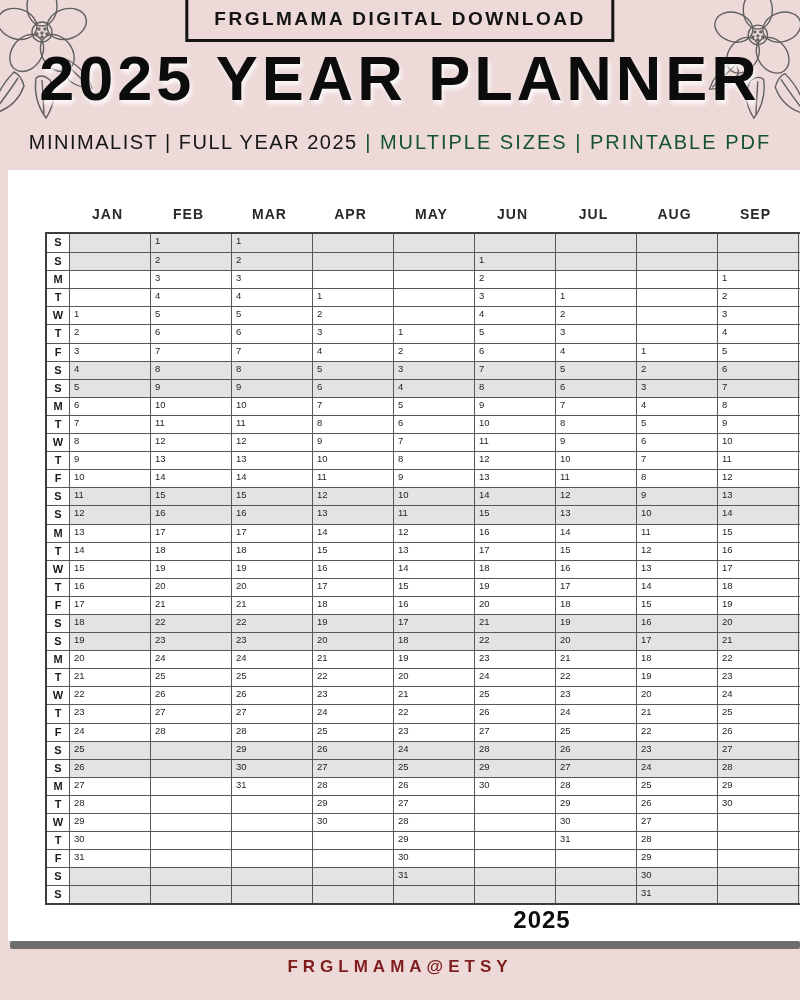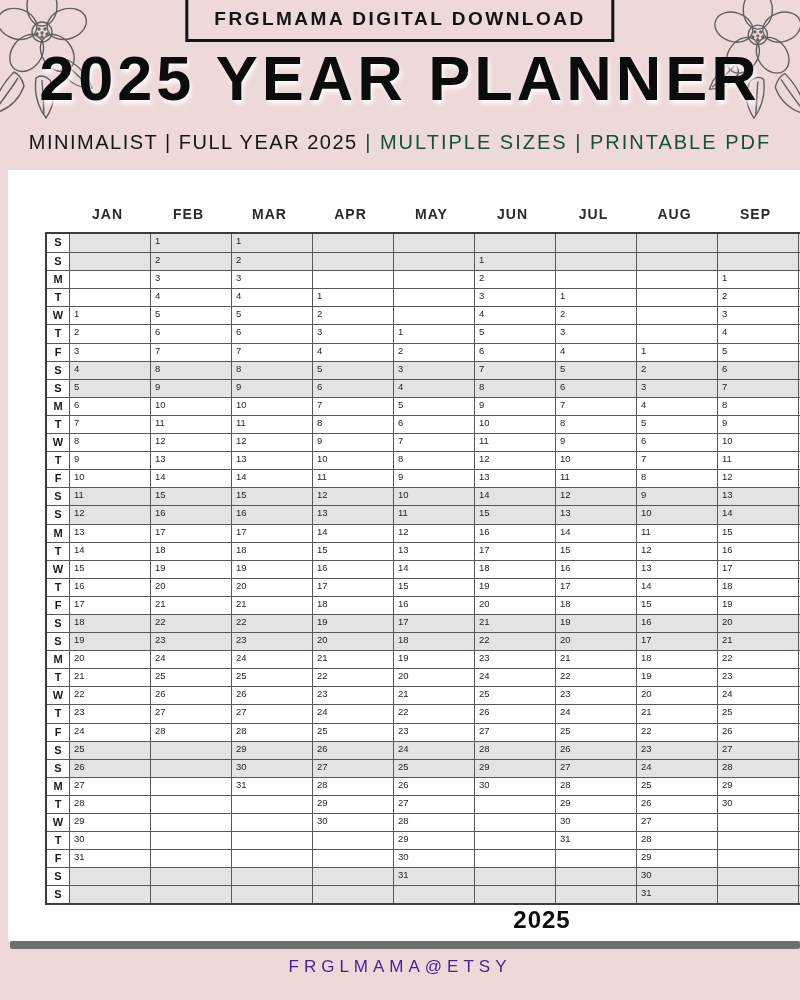--- a/index.html
+++ b/index.html
@@ -92,21 +92,21 @@
   .year-label {
     position:absolute; left:37px; top:736px; width:994px;
     text-align:center;
     font-size:24px; font-weight:700; letter-spacing:1px; color:#0e0e0e;
   }
 
   
   .footer {
     position:absolute; top:957px; left:0; width:100%;
     text-align:center;
-    font-size:17px; font-weight:400; letter-spacing:5px; color:#4c1d95;
+    font-size:17px; font-weight:700; letter-spacing:5px; color:#7f1d1d;
   }
 </style>
 </head>
 <body>
 
 <svg class="flower flower-tl" viewBox="0 0 128 160" fill="none" stroke="#5f5f5f" stroke-width="1.4">
   <g>
     <ellipse cx="58" cy="26" rx="15" ry="20"></ellipse>
     <ellipse cx="58" cy="26" rx="15" ry="20" transform="rotate(72 58 52)"></ellipse>
     <ellipse cx="58" cy="26" rx="15" ry="20" transform="rotate(144 58 52)"></ellipse>

